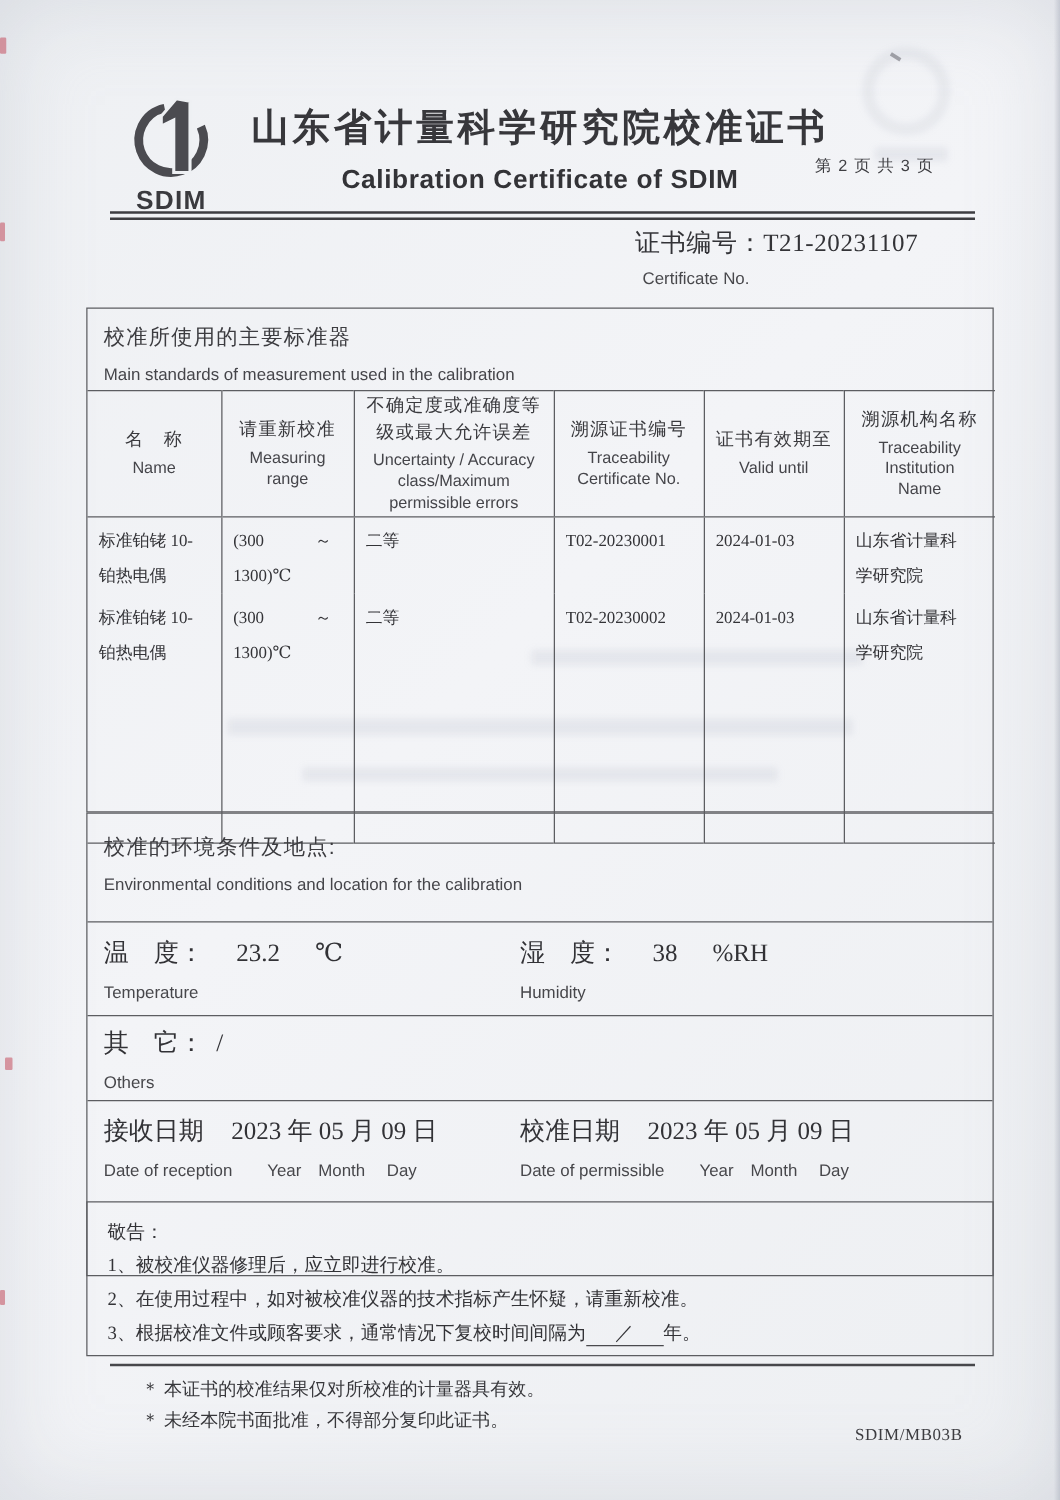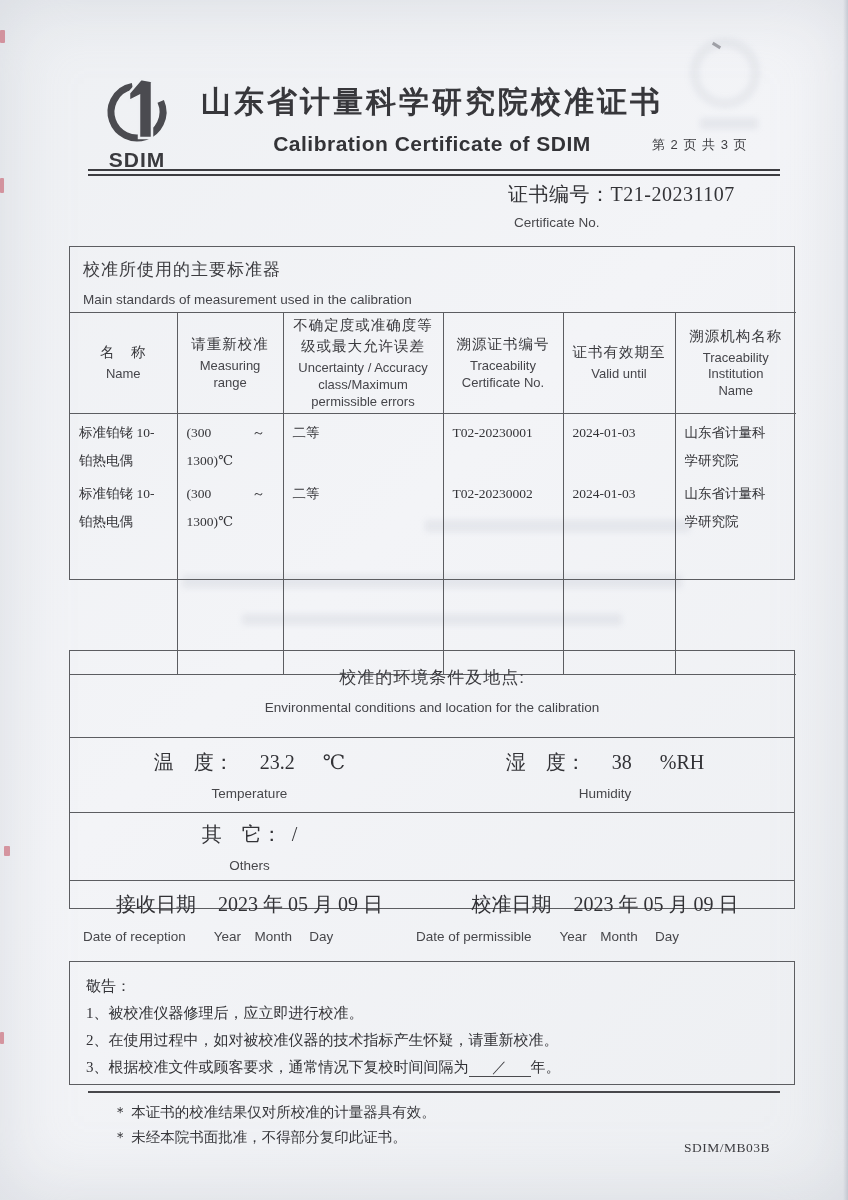--- a/index.html
+++ b/index.html
@@ -14,53 +14,53 @@
   .serif{ font-family:"Liberation Serif","DejaVu Serif",serif; }
   .pre{ white-space:pre-line; }
 
   
   .logo{ position:absolute; left:94px; top:78px; width:86px; text-align:center; }
   .logo-text{ font-weight:bold; font-size:21px; letter-spacing:1px; color:#3a3a3e; margin-top:-2px; }
   .header-titles{ position:absolute; left:192px; top:82px; width:480px; text-align:center; }
   .title-zh{ font-family:"Liberation Serif","DejaVu Serif",serif; font-weight:600;
     font-size:30px; letter-spacing:3px; color:#37373b; }
   .title-en{ font-weight:bold; font-size:21px; letter-spacing:.5px; color:#333337; margin-top:9px; }
-  .page-indicator{ position:absolute; left:652px; top:136px; font-size:13px; color:#3e3e42; letter-spacing:1px; }
+  .page-indicator{ position:absolute; left:652px; top:124px; font-size:13px; color:#3e3e42; letter-spacing:1px; }
   .double-rule{ position:absolute; left:88px; width:692px; top:169px; height:7px;
     border-top:2px solid #3d3d41; border-bottom:2px solid #3d3d41; }
 
   
   .cert-block{ position:absolute; left:508px; top:181px; }
   .cert-line{ font-size:20px; color:#333337; letter-spacing:.5px; }
   .cert-en{ font-size:13.5px; color:#48484c; margin-top:7px; margin-left:6px; }
 
   
   .box{ position:absolute; left:69px; width:726px; border:1px solid #5c5d61; background:transparent; }
   .sec-zh{ font-size:17px; letter-spacing:1px; color:#3c3c40; }
   .sec-en{ font-size:13.5px; color:#45454a; margin-top:11px; }
 
   
-  .box-standards{ top:246px; height:334px; }
+  .box-standards{ top:246px; height:404px; }
   .std-titles{ padding:11px 13px 0 13px; }
   .std-table-wrap{ position:absolute; left:0; right:0; top:65px; height:329px; }
   table{ width:100%; height:100%; border-collapse:collapse; table-layout:fixed; }
   .std-table-wrap table{ border-top:1px solid #5c5d61; border-bottom:1px solid #5c5d61; }
   th,td{ border-left:1px solid #5c5d61; }
   th:first-child, td:first-child{ border-left:none; }
   thead th{ height:91px; border-bottom:1px solid #5c5d61; font-weight:normal;
     vertical-align:middle; text-align:center; padding:2px 5px; }
   .th-zh{ font-size:14.5px; letter-spacing:1px; color:#3a3a3e; line-height:1.45; }
   .th-en{ font-size:13px; color:#45454a; line-height:1.3; margin-top:3px; }
   tbody td{ vertical-align:top; text-align:left; padding:5px 7px 0 9px;
     font-family:"Liberation Serif","DejaVu Serif",serif; font-size:13.5px;
     line-height:28px; color:#333337; }
   tr.filler td{ height:139px; }
 
   
-  .box-environment{ top:650px; height:259px;text-align:center; }
+  .box-environment{ top:650px; height:371px; }
   .env-head{ height:87px; border-bottom:1px solid #5c5d61; padding:15px 13px 0 13px; }
   .env-row{ display:grid; grid-template-columns:333px 1fr; padding-left:13px; }
   .row-a{ height:75px; border-bottom:1px solid #5c5d61; padding-top:11px; }
   .row-b{ height:68px; border-bottom:1px solid #5c5d61; padding-top:8px; }
   .row-c{ height:79px; padding-top:10px; }
   .env-line{ font-family:"Liberation Serif","DejaVu Serif",serif; font-size:20px; color:#323236; }
   .env-line .val{ margin-left:26px; }
   .env-line .val-tight{ margin-left:10px; }
   .env-line .unit{ margin-left:28px; }
   .env-en{ font-size:13.5px; color:#47474b; margin-top:10px; }

